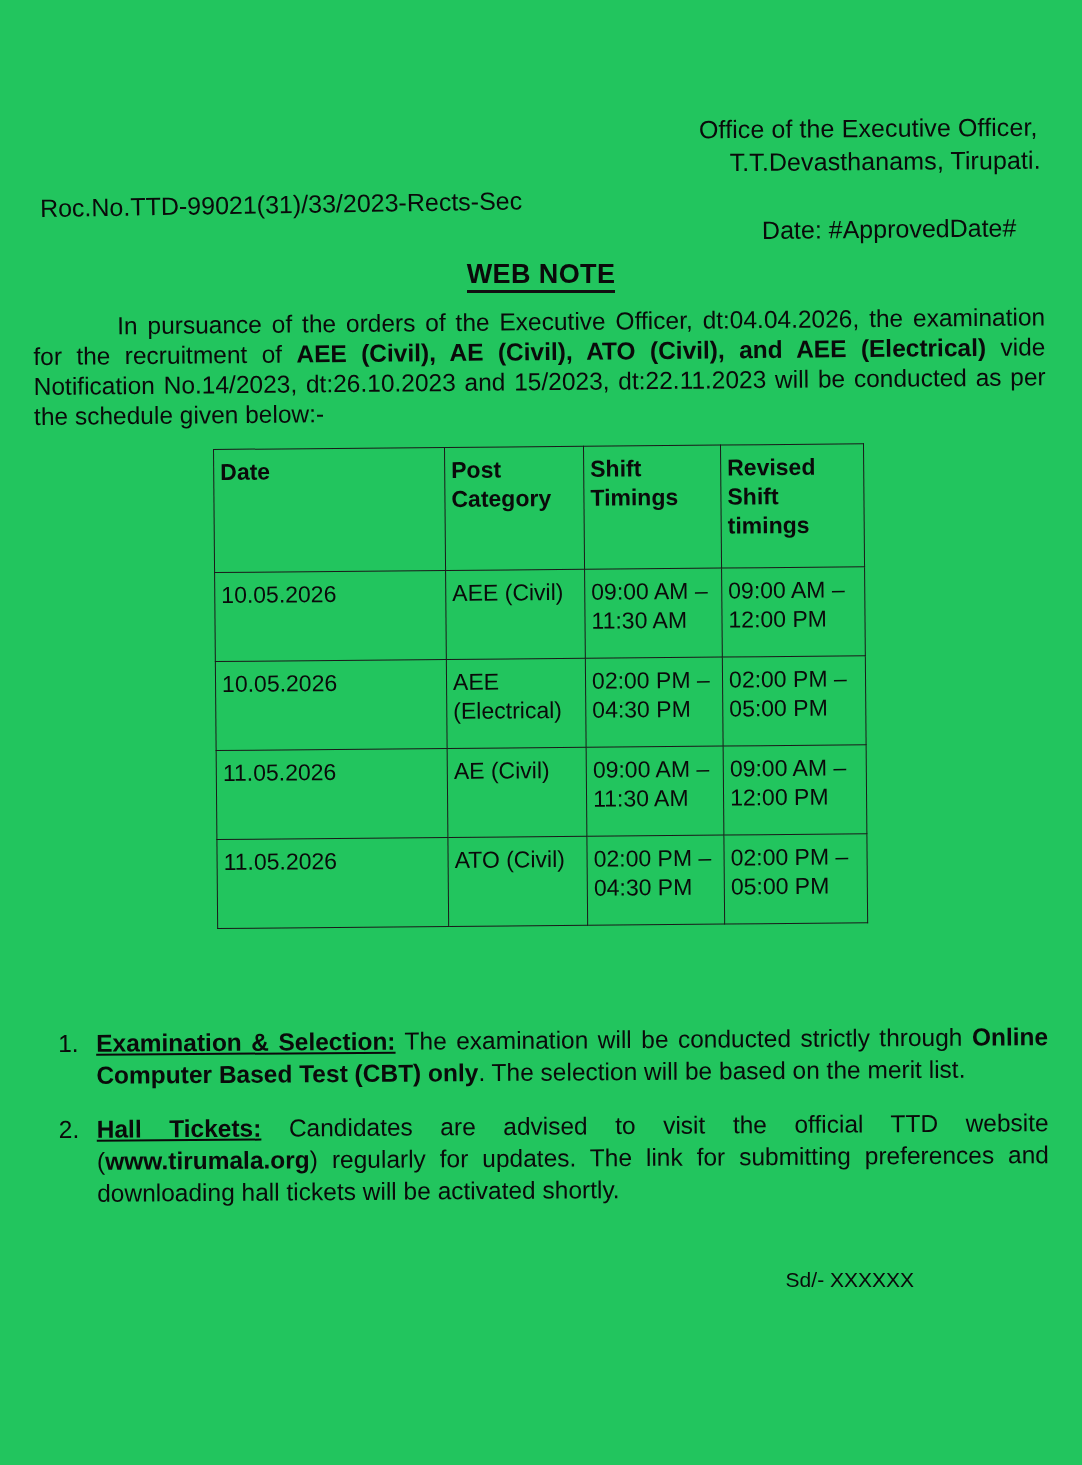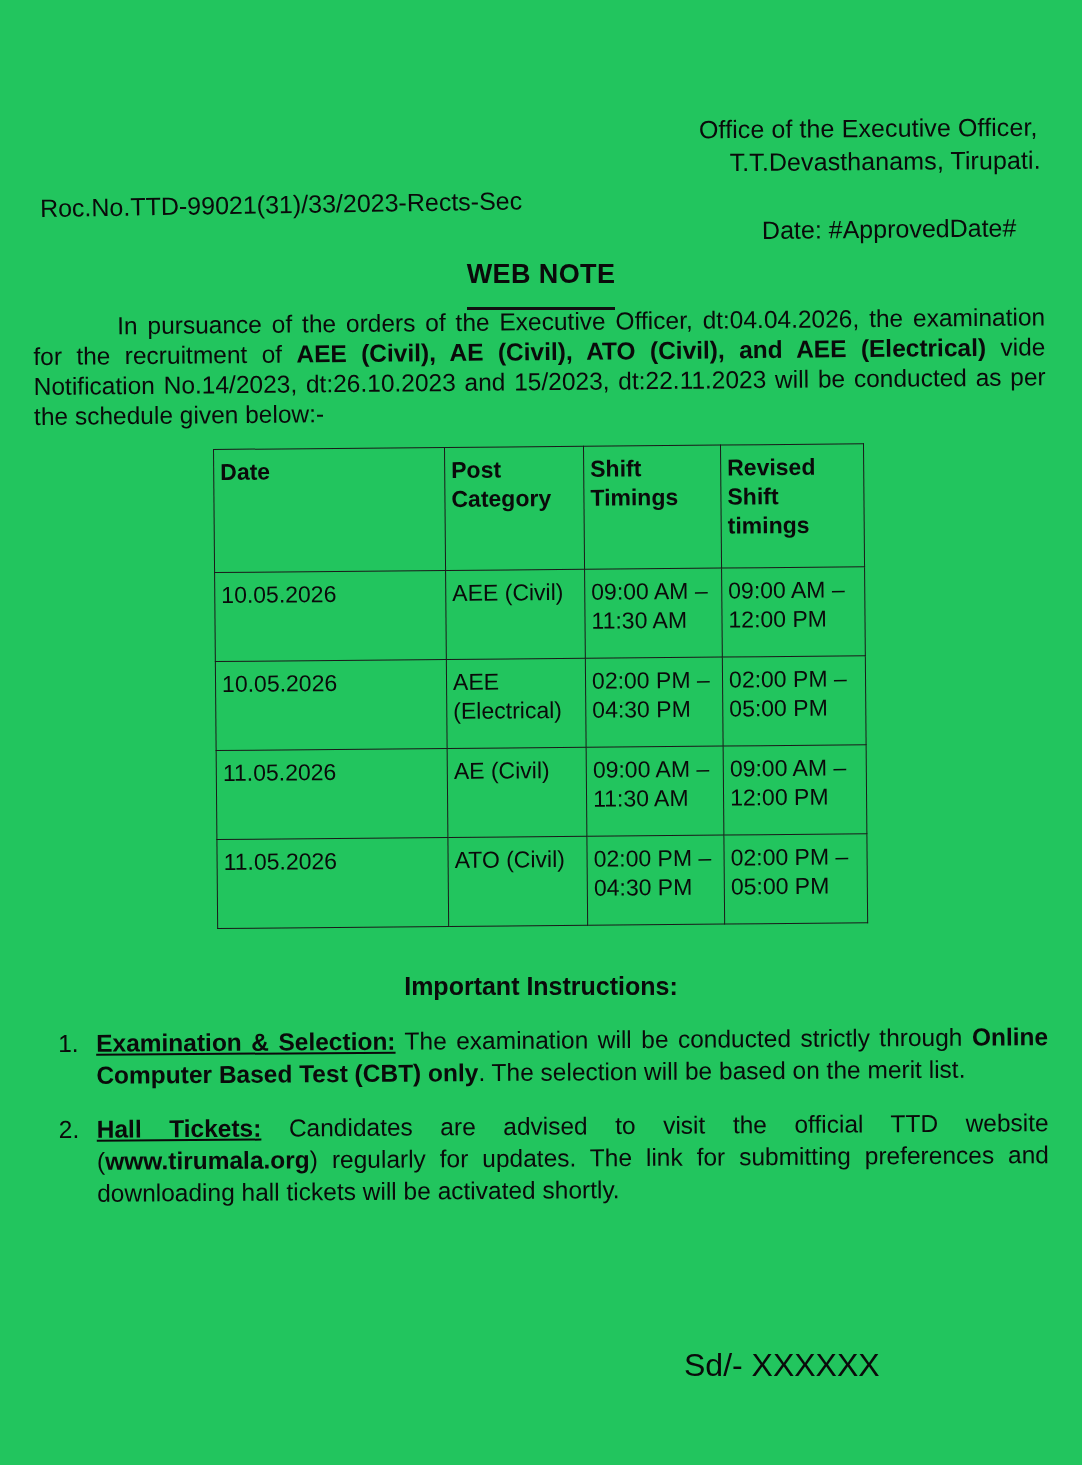--- a/index.html
+++ b/index.html
@@ -67,21 +67,21 @@
     top: 259px;
     left: 0;
     right: 0;
     text-align: center;
     font-size: 27px;
     font-weight: bold;
     letter-spacing: 0.4px;
   }
   #web-note span {
     border-bottom: 3.5px solid #111;
-    padding-bottom: 18px;
+    padding-bottom: 1px;
   }
 
   
   #intro {
     position: absolute;
     top: 312px;
     left: 33px;
     width: 1012px;
     font-size: 24.5px;
     line-height: 30px;
@@ -168,24 +168,24 @@
   .instr-body .lead {
     font-weight: bold;
     text-decoration: underline;
     text-underline-offset: 2px;
   }
   .instr-body b { font-weight: bold; }
 
   
   #sign-block {
     position: absolute;
-    top: 1346px;
+    top: 1261px;
     left: 684px;
-    text-align: left;
-    font-size: 32px;
+    text-align: right;
+    font-size: 21px;
     line-height: 38px;
     width: 230px;
   }
   #sign-block .ln { display: block; white-space: nowrap; }
 </style>
 </head>
 <body>
 
 <div id="page">
 
@@ -287,21 +287,20 @@
           </td>
           <td>
             <span class="cell-ln">02:00 PM –</span>
             <span class="cell-ln">05:00 PM</span>
           </td>
         </tr>
       </tbody>
     </table>
   </div>
 
-  <div id="instr-heading">Important Instructions:</div>
 
   <div id="instr-list">
 
     <div class="instr-item">
       <div class="instr-num">1.</div>
       <div class="instr-body"><span class="lead">Examination &amp; Selection:</span><span> The examination will be conducted strictly through </span><b>Online Computer Based Test (CBT) only</b><span>. The selection will be based on the merit list.</span></div>
     </div>
 
     <div class="instr-item">
       <div class="instr-num">2.</div>

